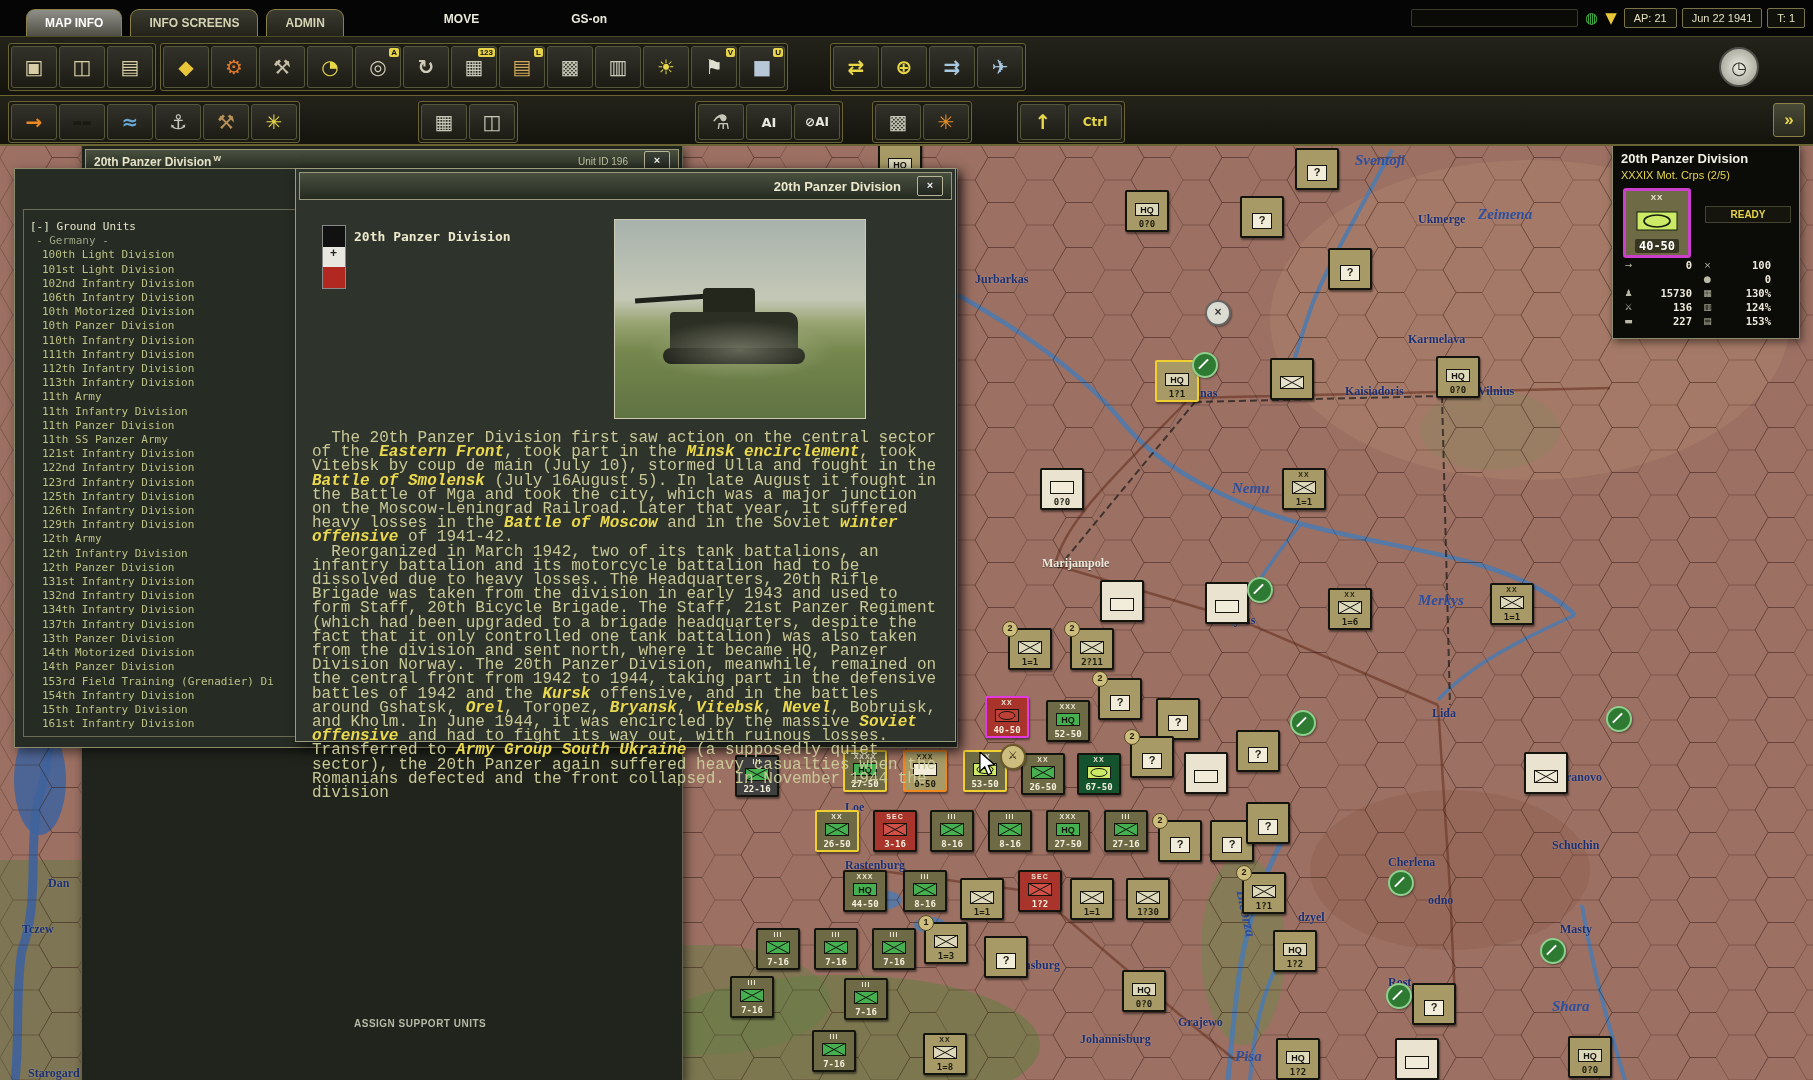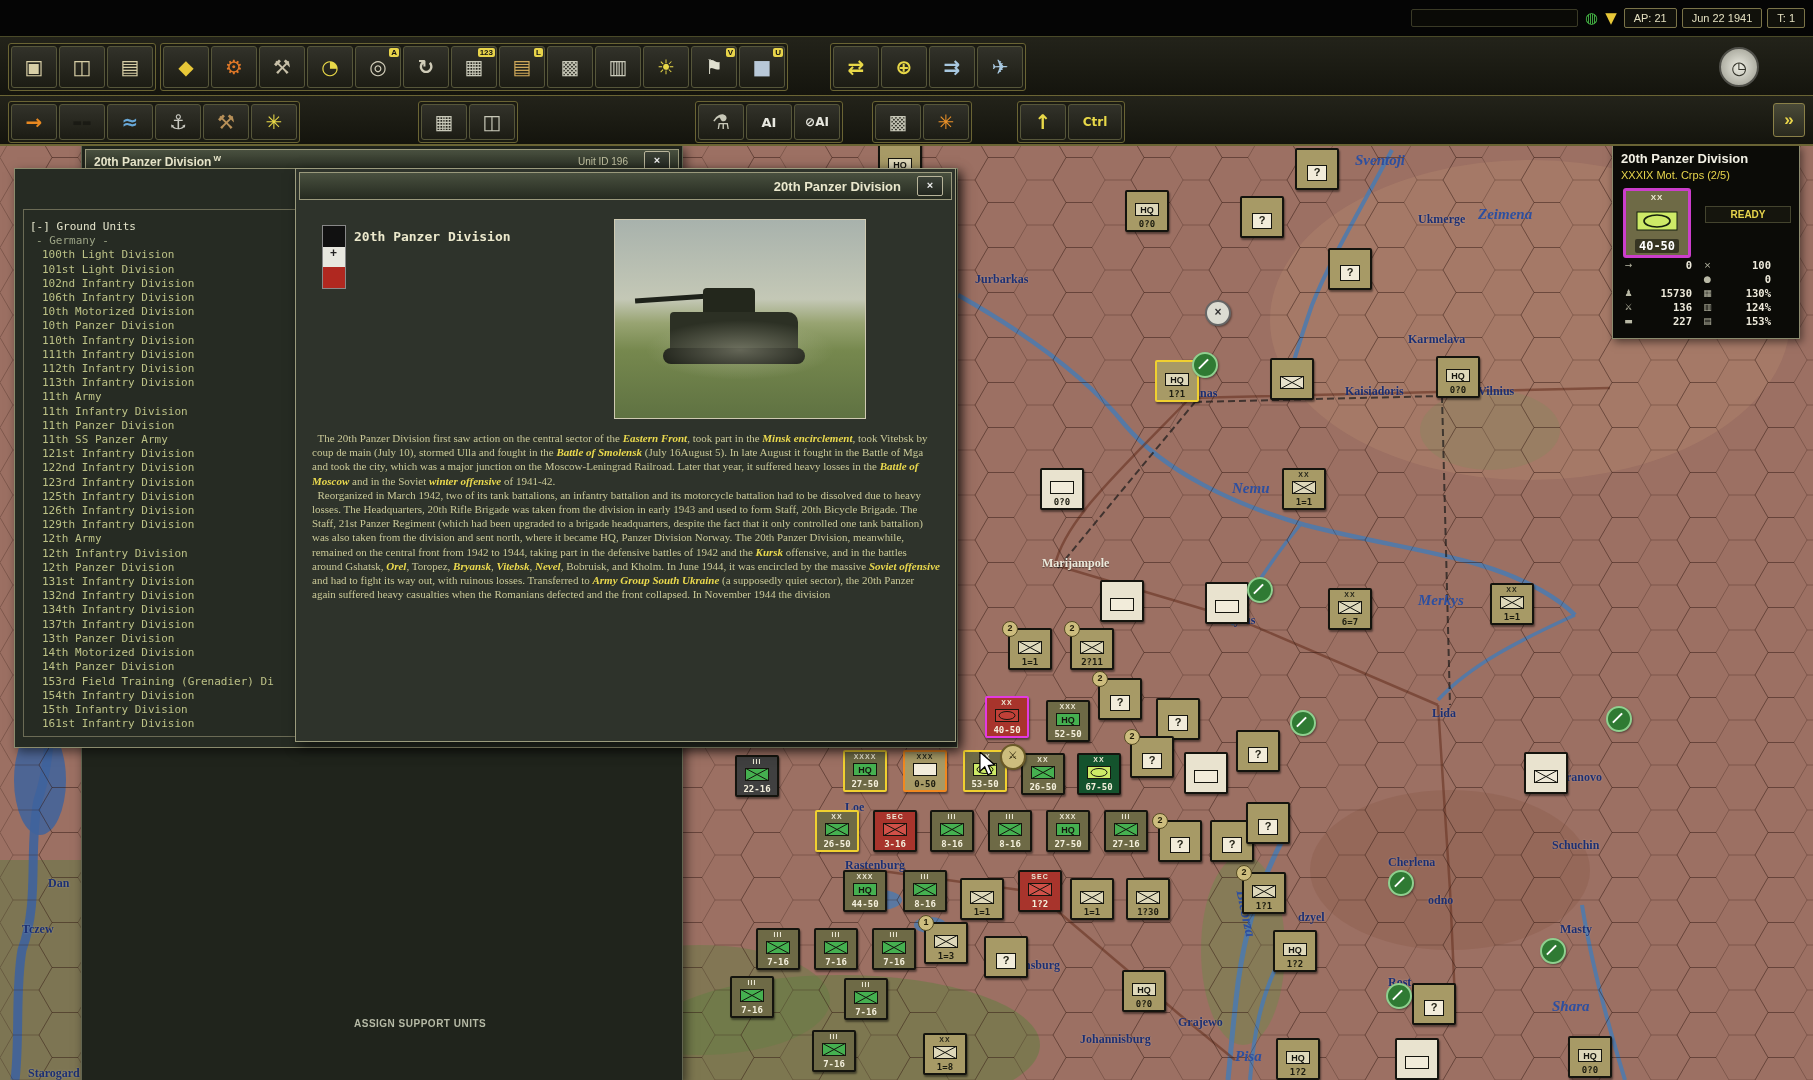--- a/index.html
+++ b/index.html
@@ -101,22 +101,22 @@
   .heading{position:absolute;left:58px;top:60px;font-family:"DejaVu Sans Mono",monospace;font-size:13px;
            font-weight:bold;color:#ece9cc}
   .photo{position:absolute;left:318px;top:50px;width:250px;height:198px;border:1px solid #cfcab2;
          background:linear-gradient(180deg,#a8b2ac 0%,#c4c8b6 40%,#98a472 52%,#76884e 66%,#5f7242 100%)}
   .photo::after{content:"";position:absolute;left:30px;top:100px;width:190px;height:60px;
                 background:radial-gradient(rgba(210,210,185,.4),transparent 70%)}
   .tankbody{position:absolute;left:55px;top:92px;width:128px;height:42px;background:#2c3024;border-radius:4px 10px 4px 4px}
   .tankturret{position:absolute;left:88px;top:68px;width:52px;height:30px;background:#23271c;border-radius:4px}
   .tankgun{position:absolute;left:20px;top:76px;width:74px;height:5px;background:#1e221a;transform:rotate(-4deg)}
   .tracks{position:absolute;left:48px;top:128px;width:142px;height:16px;background:#1a1d15;border-radius:8px}
-  .hbody{position:absolute;left:16px;top:262px;width:628px;font-family:Liberation Serif, serif;
-         font-size:11px;line-height:14.2px;color:#c9c897;white-space:pre-wrap}
+  .hbody{position:absolute;left:16px;top:262px;width:628px;font-family:Liberation Mono, monospace;
+         font-size:16px;line-height:14.2px;color:#c9c897;white-space:pre-wrap}
   .hpara{margin:0}
   .em{color:#ead94e;font-weight:bold;font-style:italic}
 
   
   #unitPanel{position:absolute;left:1612px;top:145px;width:186px;height:192px;background:#0b0b07;
              border:1px solid #8b8b6d;z-index:8;box-shadow:2px 3px 8px rgba(0,0,0,.5)}
   .uptitle{position:absolute;left:8px;top:5px;font-size:13px;font-weight:bold;color:#f2f0e4}
   .upsub{position:absolute;left:8px;top:23px;font-size:11px;color:#e6d44c}
   .upcounter{position:absolute;left:10px;top:42px;width:62px;height:60px;background:#6e6a46;
              border:3px solid #cc3ecc;border-radius:3px;display:flex;flex-direction:column;
@@ -330,21 +330,21 @@
       </div>
       <div class="counter" style="left: 1328px; top: 588px; background: rgb(167, 154, 102);">
         <div class="c-size" style="color: rgb(38, 38, 26);">XX</div>
         <div class="c-sym">
           <svg viewBox="0 0 24 13">
             <rect x="0.5" y="0.5" width="23" height="12" fill="#ded8ba" stroke="#15150e"></rect>
             <line x1="0" y1="0" x2="24" y2="13" stroke="#15150e"></line>
             <line x1="24" y1="0" x2="0" y2="13" stroke="#15150e"></line>
           </svg>
         </div>
-        <div class="c-label" style="color: rgb(28, 28, 16);">6=7</div>
+        <div class="c-label" style="color: rgb(28, 28, 16);">1=6</div>
       </div>
       <div class="counter" style="left: 1490px; top: 583px; background: rgb(167, 154, 102);">
         <div class="c-size" style="color: rgb(38, 38, 26);">XX</div>
         <div class="c-sym">
           <svg viewBox="0 0 24 13">
             <rect x="0.5" y="0.5" width="23" height="12" fill="#ded8ba" stroke="#15150e"></rect>
             <line x1="0" y1="0" x2="24" y2="13" stroke="#15150e"></line>
             <line x1="24" y1="0" x2="0" y2="13" stroke="#15150e"></line>
           </svg>
         </div>
@@ -932,20 +932,27 @@
       <div class="stat-row">
         <div class="s-icon">▬</div>
         <div class="s-val">227</div>
         <div class="s-icon">▤</div>
         <div class="s-val">153%</div>
       </div>
     </div>
 </div>
 
 <div id="topbar">
+  <div class="tab-strip">
+      <div class="tab active">MAP INFO</div>
+      <div class="tab">INFO SCREENS</div>
+      <div class="tab">ADMIN</div>
+      <div class="menu-item">MOVE</div>
+      <div class="menu-item">GS-on</div>
+    </div>
   <div class="tr-cluster">
     <div class="msg-box"></div>
     <div class="ticons">
         <div class="top-icon" style="color: rgb(72, 192, 72);">◍</div>
         <div class="top-icon" style="color: rgb(232, 200, 56);">▼</div>
       </div>
     <div class="sboxes">
         <div class="status-box">AP: 21</div>
         <div class="status-box">Jun 22 1941</div>
         <div class="status-box">T: 1</div>

